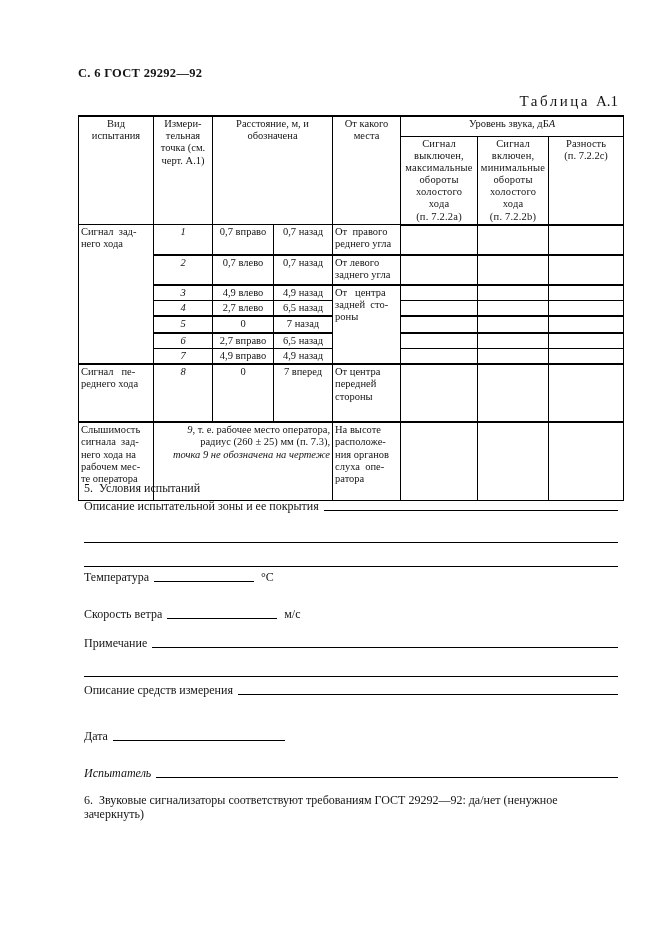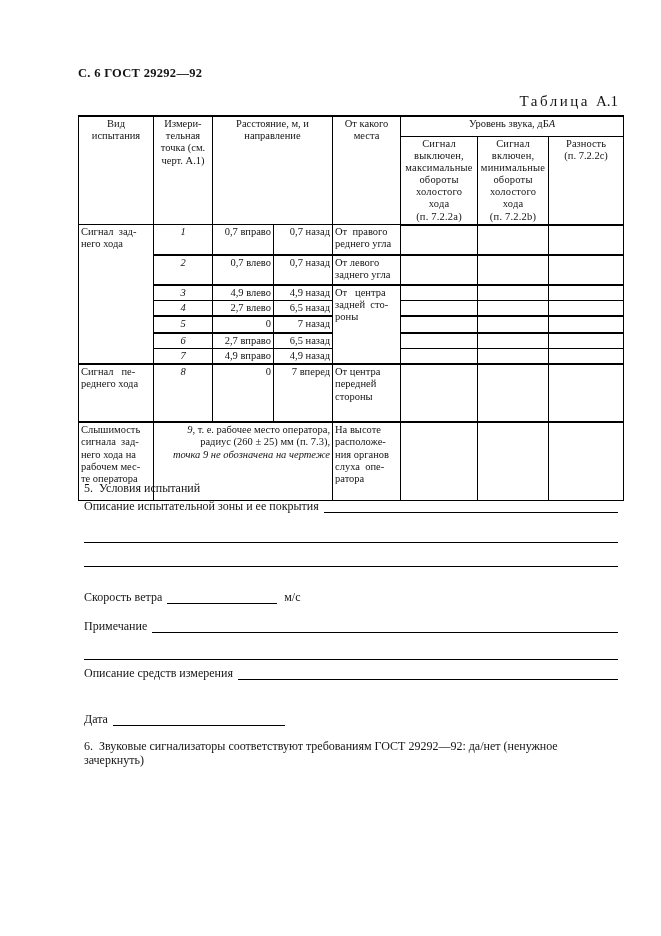--- a/index.html
+++ b/index.html
@@ -28,33 +28,33 @@
   table.gost td {
     border:1px solid #000; padding:1px 2px; vertical-align:top;
     font-size:10.5px; line-height:1.16; overflow:hidden;
   }
   td.hc { text-align:center; vertical-align:middle; font-size:9.5px; line-height:1.25; }
   td.hspan { border-bottom:2px solid #000; }
   tr.h2 td { border-bottom:2px solid #000; }
   td.small { font-size:8px; line-height:1.5; letter-spacing:0.2px; }
   td.diff { font-size:9.5px; }
   td.pt { text-align:center; font-style:italic; }
-  td.d  { text-align:right; }
+  td.d  { text-align:center; }
   td.cl { padding-left:3px; }
   td.cf { padding-left:3px; }
   .pw { white-space:pre-wrap; }
   tr.s2 td { border-bottom-width:2px; }
   tr.t2 td { border-top-width:2px; }
   td.note { text-align:right; }
   .it { font-style:italic; }
 
   
   .lower { position:absolute; left:84px; top:481px; width:534px; font-size:12px; }
   .trow { height:14px; line-height:14px; white-space:pre-wrap; }
-  .frow { display:flex; align-items:flex-end; height:14px; line-height:14px; }
+  .frow { display:flex; align-items:flex-start; height:14px; line-height:14px; }
   .frow .lbl { white-space:pre; flex:0 0 auto; }
   .fill { flex:1 1 auto; height:11px; border-bottom:1px solid #000; margin-left:5px; }
   .u { flex:0 0 auto; height:11px; border-bottom:1px solid #000; margin-left:5px; }
   .u.w-temp { width:100px; }
   .u.w-wind { width:110px; }
   .u.w-date { width:172px; }
   .unit { margin-left:7px; flex:0 0 auto; }
   .blank { height:14px; border-bottom:1px solid #000; }
   .mt3{margin-top:3px}.mt4{margin-top:4px}.mt6{margin-top:6px}.mt7{margin-top:23px}
   .mt9{margin-top:9px}.mt12{margin-top:12px}.mt13{margin-top:13px}.mt15{margin-top:15px}
@@ -84,21 +84,21 @@
     </colgroup>
     <tbody>
       <tr class="h1" style="height:20px">
         <td rowspan="2" class="hc hspan pw">Вид
 испытания</td>
         <td rowspan="2" class="hc hspan pw">Измери-
 тельная
 точка (см.
 черт. А.1)</td>
         <td rowspan="2" colspan="2" class="hc hspan pw">Расстояние, м, и
-направление</td>
+обозначена</td>
         <td rowspan="2" class="hc hspan pw">От какого
 места</td>
         <td colspan="3" class="hc"><span>Уровень звука, дБ</span><span class="it">А</span></td>
       </tr>
       <tr class="h2" style="height:78px">
         <td class="hc small pw">Сигнал
 выключен,
 максимальные
 обороты
 холостого
@@ -219,20 +219,25 @@
   <div class="lower">
     <div class="trow">5.  Условия испытаний</div>
 
     <div class="frow mt4">
       <span class="lbl">Описание испытательной зоны и ее покрытия</span>
       <span class="fill"></span>
     </div>
     <div class="blank mt15"></div>
     <div class="blank mt9"></div>
 
+    <div class="frow mt3">
+      <span class="lbl">Температура</span>
+      <span class="u w-temp"></span>
+      <span class="unit">°С</span>
+    </div>
 
     <div class="frow mt7">
       <span class="lbl">Скорость ветра</span>
       <span class="u w-wind"></span>
       <span class="unit">м/с</span>
     </div>
 
     <div class="frow mt15">
       <span class="lbl">Примечание</span>
       <span class="fill"></span>
@@ -242,17 +247,21 @@
     <div class="frow mt6">
       <span class="lbl">Описание средств измерения</span>
       <span class="fill"></span>
     </div>
 
     <div class="frow mt20">
       <span class="lbl">Дата</span>
       <span class="u w-date"></span>
     </div>
 
+    <div class="frow mt7">
+      <span class="lbl it">Испытатель</span>
+      <span class="fill"></span>
+    </div>
 
     <div class="trow mt13">6.  Звуковые сигнализаторы соответствуют требованиям ГОСТ 29292—92: да/нет (ненужное зачеркнуть)</div>
   </div>
 
 </div>
 
 </body></html>

